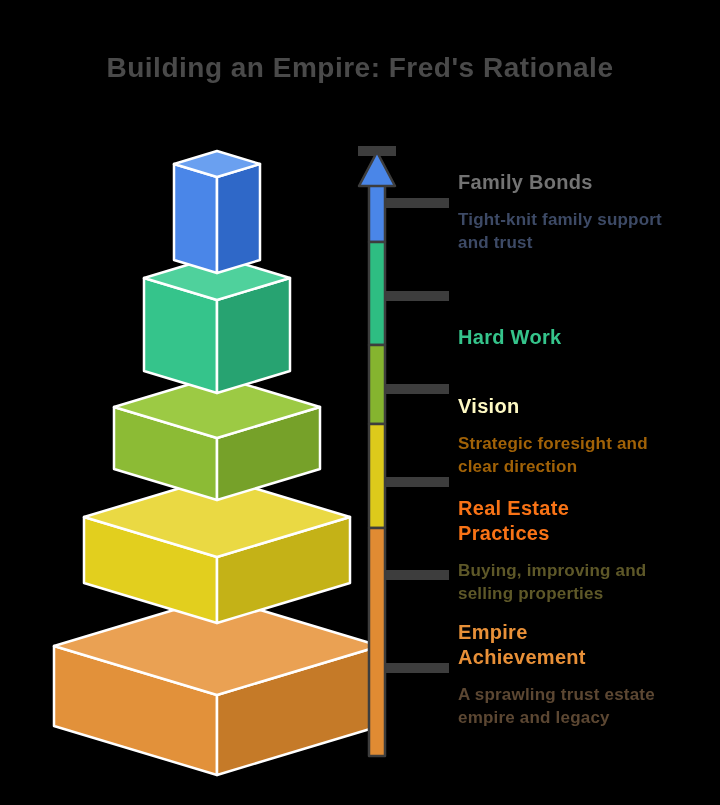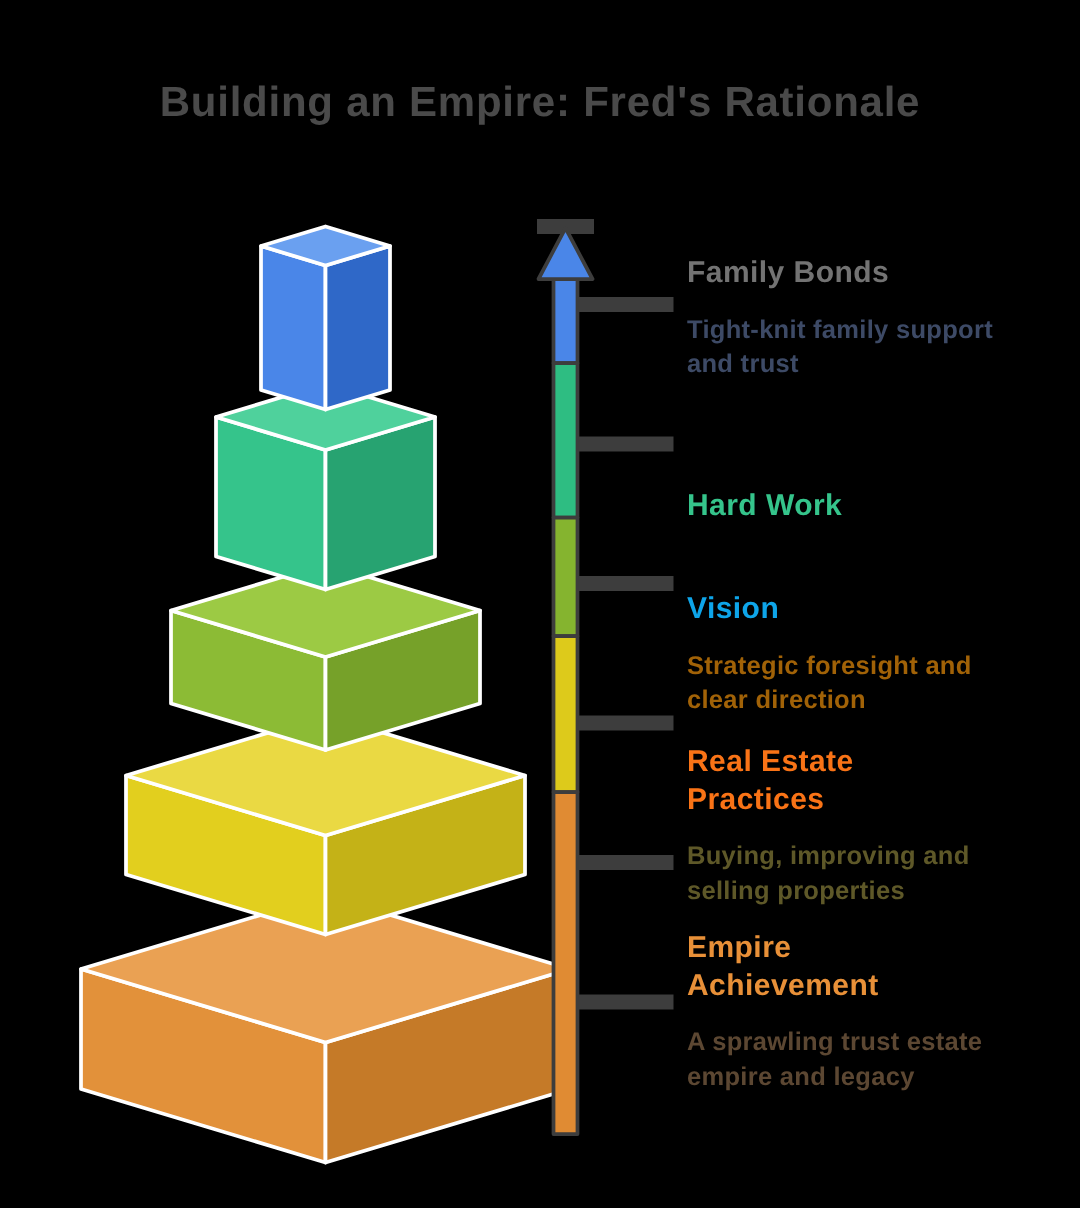--- a/index.html
+++ b/index.html
@@ -108,21 +108,21 @@
     <div class="sec-label" style="color: #737373;">Family Bonds</div>
     <div class="sec-desc" style="color: rgb(61, 74, 102);">Tight-knit family support
 and trust</div>
   </div>
 
   <div class="section sec-hard-work">
     <div class="sec-label" style="color: rgb(53, 196, 139);">Hard Work</div>
   </div>
 
   <div class="section sec-vision">
-    <div class="sec-label" style="color: #0ea5e9;">Vision</div>
+    <div class="sec-label" style="color: #fef9c3;">Vision</div>
     <div class="sec-desc" style="color: #a16207;">Strategic foresight and
 clear direction</div>
   </div>
 
   <div class="section sec-real-estate">
     <div class="sec-label" style="color: #f97316;">Real Estate
 Practices</div>
     <div class="sec-desc" style="color: rgb(94, 88, 40);">Buying, improving and
 selling properties</div>
   </div>

